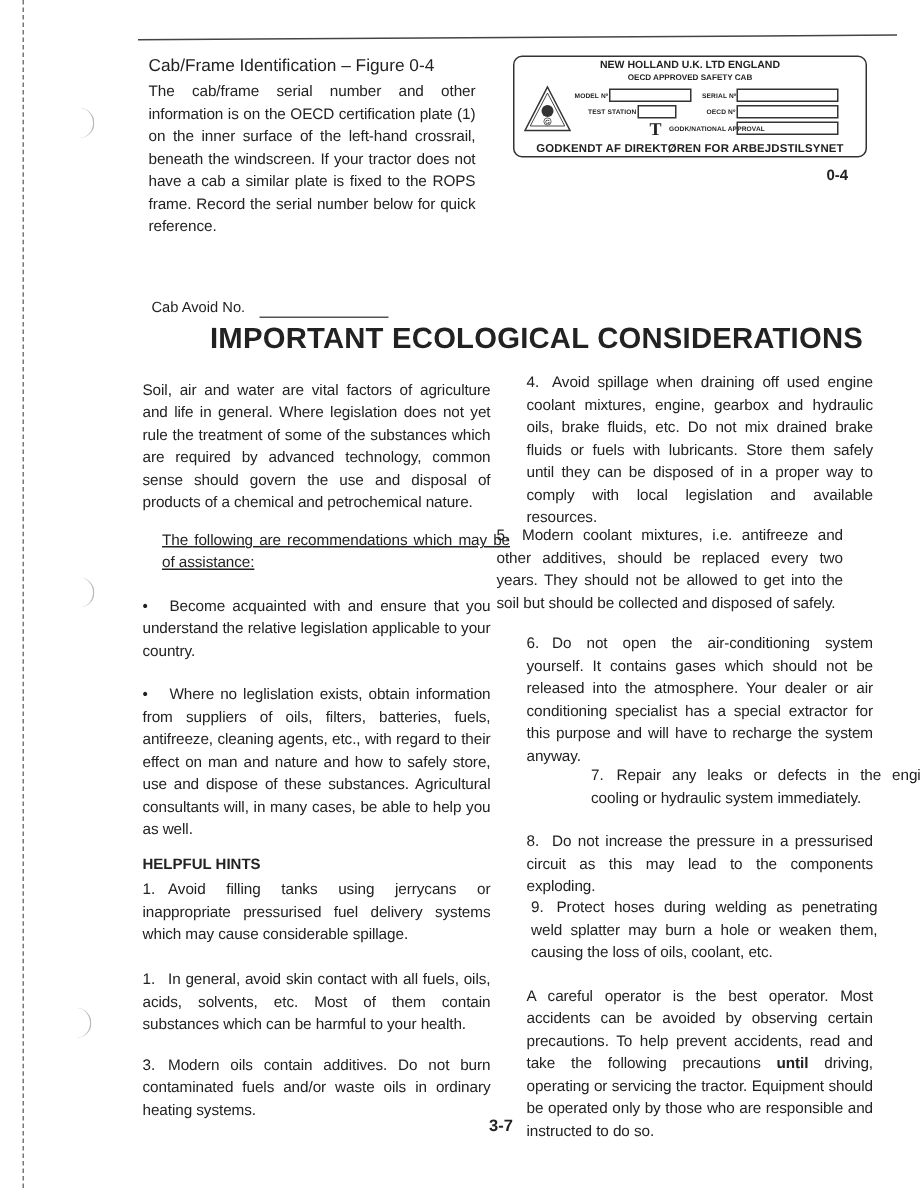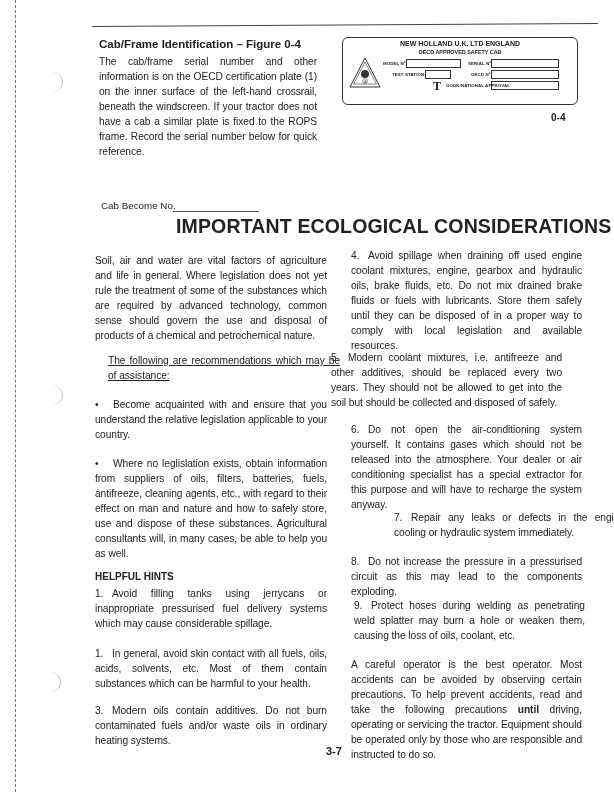--- a/index.html
+++ b/index.html
@@ -19,38 +19,38 @@
       position: absolute; left: 92px; top: 26px; width: 506px; height: 0;
       border-top: 1.5px solid #444; transform: rotate(-0.35deg); transform-origin: left;
     }
     .p {
       position: absolute; font-size: 10.2px; line-height: 15px; text-align: justify;
       letter-spacing: -0.05px;
     }
     .p .bullet { display: inline-block; width: 18px; }
     .p .num { display: inline-block; width: 13px; margin-right: 4px; }
     .fig-heading {
-      position: absolute; left: 99px; top: 38px; font-size: 11.5px; font-weight: bold;
+      position: absolute; left: 99px; top: 38px; font-size: 11.5px; font-weight: normal;
     }
     .plate {
       position: absolute; left: 342px; top: 37px; width: 234px; height: 66px;
       border: 1.3px solid #333; border-radius: 6px; background: #fff;
     }
     .plate .t1 { position: absolute; left: 0; right: 0; top: 2px; text-align: center; font-size: 7px; font-weight: bold; }
     .plate .t2 { position: absolute; left: 0; right: 0; top: 11px; text-align: center; font-size: 5.4px; font-weight: bold; }
     .plate .lbl { position: absolute; font-size: 4.4px; font-weight: bold; letter-spacing: 0.1px; }
     .plate .fld { position: absolute; height: 7px; border: 1px solid #333; }
     .plate .bottom { position: absolute; left: 0; right: 0; bottom: 1px; text-align: center; font-size: 7.6px; font-weight: bold; letter-spacing: 0.1px; }
     .plate .bigT { position: absolute; left: 90px; top: 41px; font-family: "Liberation Serif", serif; font-weight: bold; font-size: 12px; }
     .plate .emblem { position: absolute; left: 6px; top: 19px; }
     .fig-num { position: absolute; left: 551px; top: 112px; font-size: 10px; font-weight: bold; }
     .serial-row { position: absolute; left: 101px; top: 200px; font-size: 9.8px; }
     .serial-line { position: absolute; left: 173px; top: 211px; width: 86px; border-top: 1px solid #555; }
     .main-title {
-      position: absolute; left: 140px; top: 215px; font-size: 19.5px; font-weight: bold; letter-spacing: 0.15px; margin-left: 36px;
+      position: absolute; left: 140px; top: 215px; font-size: 19.5px; font-weight: bold; letter-spacing: 0.15px;
     }
     .hints-heading { position: absolute; left: 95px; top: 571px; font-size: 10px; font-weight: bold; }
     .page-num { position: absolute; left: 326px; top: 745px; font-size: 11px; font-weight: bold; }
   </style>
 </head>
 <body>
 
 <div class="binding-line"></div>
 <div class="hole-mark" style="left:52px; top:72px;"></div>
 <div class="hole-mark" style="left:52px; top:385px;"></div>
@@ -75,24 +75,25 @@
   <div class="fld" style="left:63px; top:21px; width:53px;"></div>
   <span class="lbl" style="left:125px; top:23px;">SERIAL Nº</span>
   <div class="fld" style="left:148px; top:21px; width:66px;"></div>
   <span class="lbl" style="left:49px; top:34px;">TEST STATION</span>
   <div class="fld" style="left:82px; top:32px; width:24px;"></div>
   <span class="lbl" style="left:128px; top:34px;">OECD Nº</span>
   <div class="fld" style="left:148px; top:32px; width:66px;"></div>
   <span class="bigT">T</span>
   <span class="lbl" style="left:103px; top:45px;">GODK/NATIONAL APPROVAL</span>
   <div class="fld" style="left:148px; top:43px; width:66px;"></div>
+  <div class="bottom">GODKENDT AF DIREKTØREN FOR ARBEJDSTILSYNET</div>
 </div>
 <div class="fig-num">0-4</div>
 
-<div class="serial-row">Cab Become No.</div>
+<div class="serial-row">Cab Avoid No.</div>
 <div class="serial-line"></div>
 
 <div class="main-title">IMPORTANT ECOLOGICAL CONSIDERATIONS</div>
 
 <div class="p" style="left:95px; top:253px; width:232px;">Soil, air and water are vital factors of agriculture and life in general. Where legislation does not yet rule the treatment of some of the substances which are required by advanced technology, common sense should govern the use and disposal of products of a chemical and petrochemical nature.</div>
 <div class="p" style="left:108px; top:353px; width:232px;text-decoration:underline;">The following are recommendations which may be of assistance:</div>
 <div class="p" style="left:95px; top:397px; width:232px;">
   <span class="bullet">•</span><span>Become acquainted with and ensure that you understand the relative legislation applicable to your country.</span>
 </div>
 <div class="p" style="left:95px; top:456px; width:232px;">

